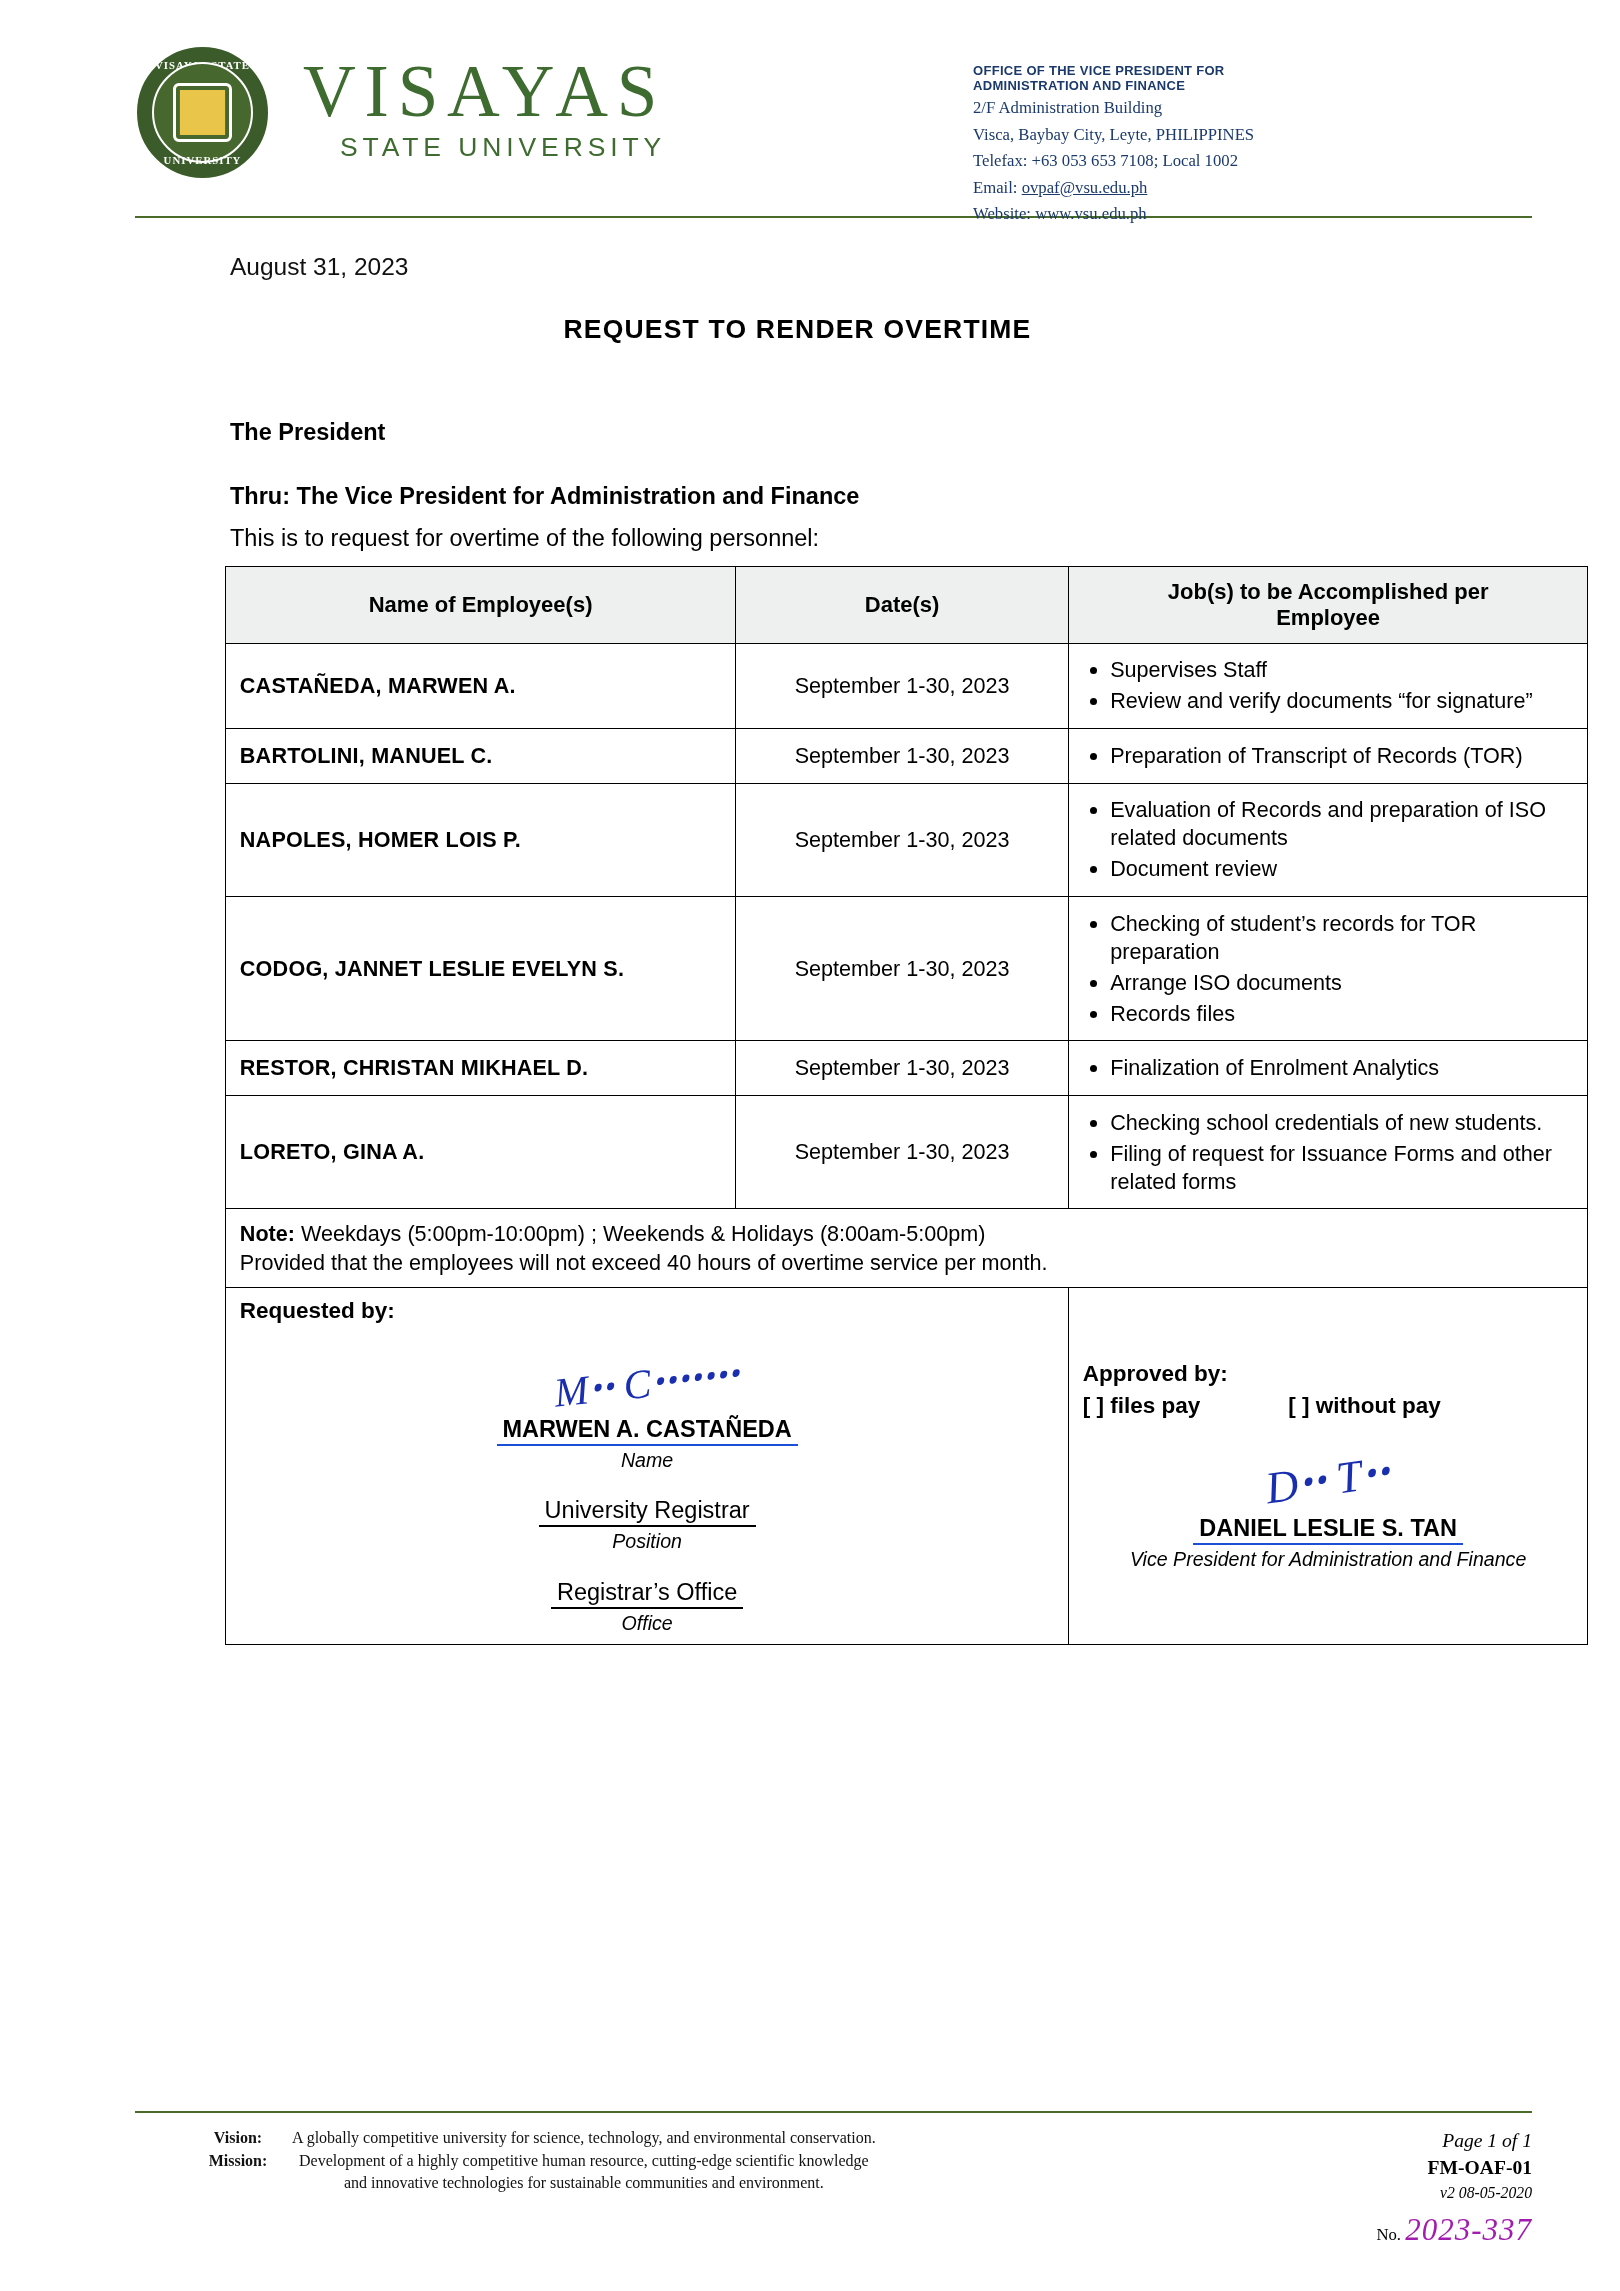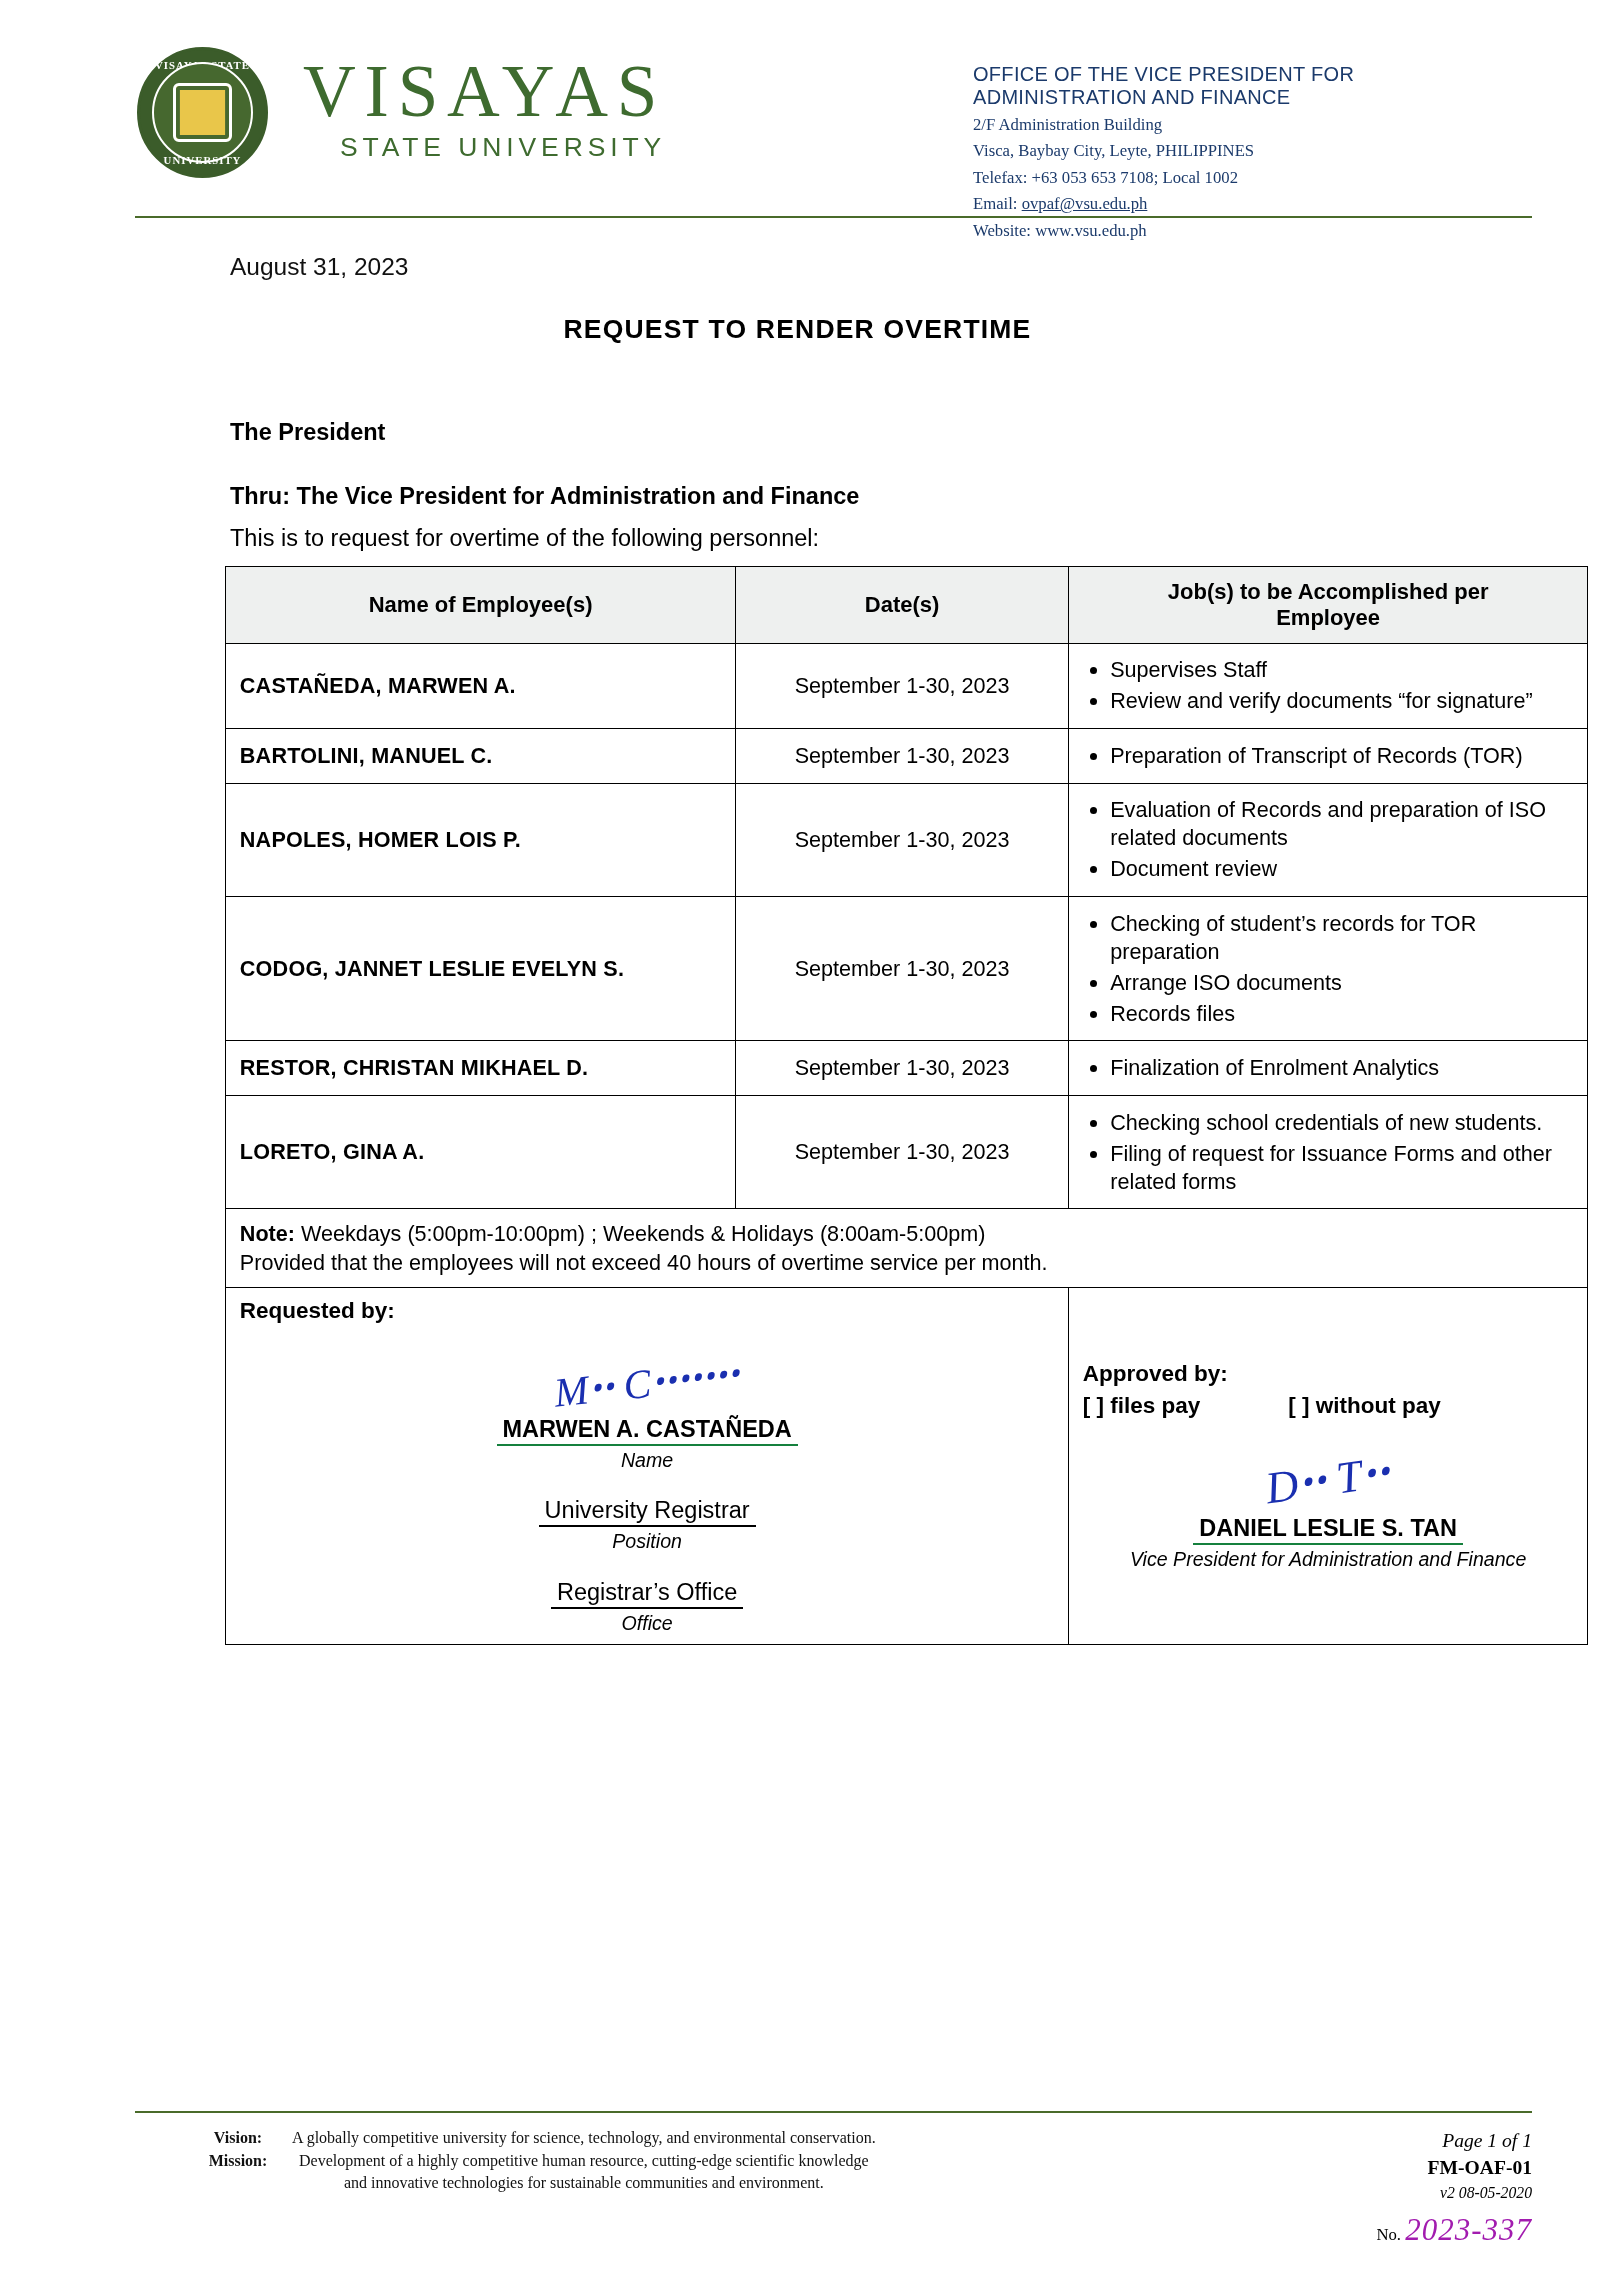--- a/index.html
+++ b/index.html
@@ -85,22 +85,22 @@
     margin-top:5.9px;
   }
 
   .office-block {
     margin-left:auto;
     width:588px;
     padding-top:23.5px;
   }
   .office-block .ttl {
     font-family:"Liberation Sans", sans-serif;
-    font-weight:normal;
-    font-size:20px;
+    font-weight:bold;
+    font-size:13px;
     color:#1b3a6b;
     line-height:1.18;
     letter-spacing:0.3px;
   }
   .office-block .ln {
     font-family:"Liberation Serif", serif;
     font-size:16.7px;
     color:#1b3a6b;
     line-height:1.35;
     margin-top:4px;
@@ -234,21 +234,21 @@
     font-size:45px;
     color:#1a2fb0;
     font-style:italic;
     line-height:1;
     transform:rotate(-8deg);
     height:57px;
   }
   .sig-name {
     font-weight:bold;
     font-size:23.5px;
-    border-bottom:2px solid #15803d;
+    border-bottom:2px solid #1d4ed8;
     display:inline-block;
     padding:0 5.9px 1px 5.9px;
   }
   .sig-sub {
     font-style:italic;
     font-size:19.6px;
     margin-top:2.9px;
   }
   .sig-line2 {
     font-size:23.5px;

